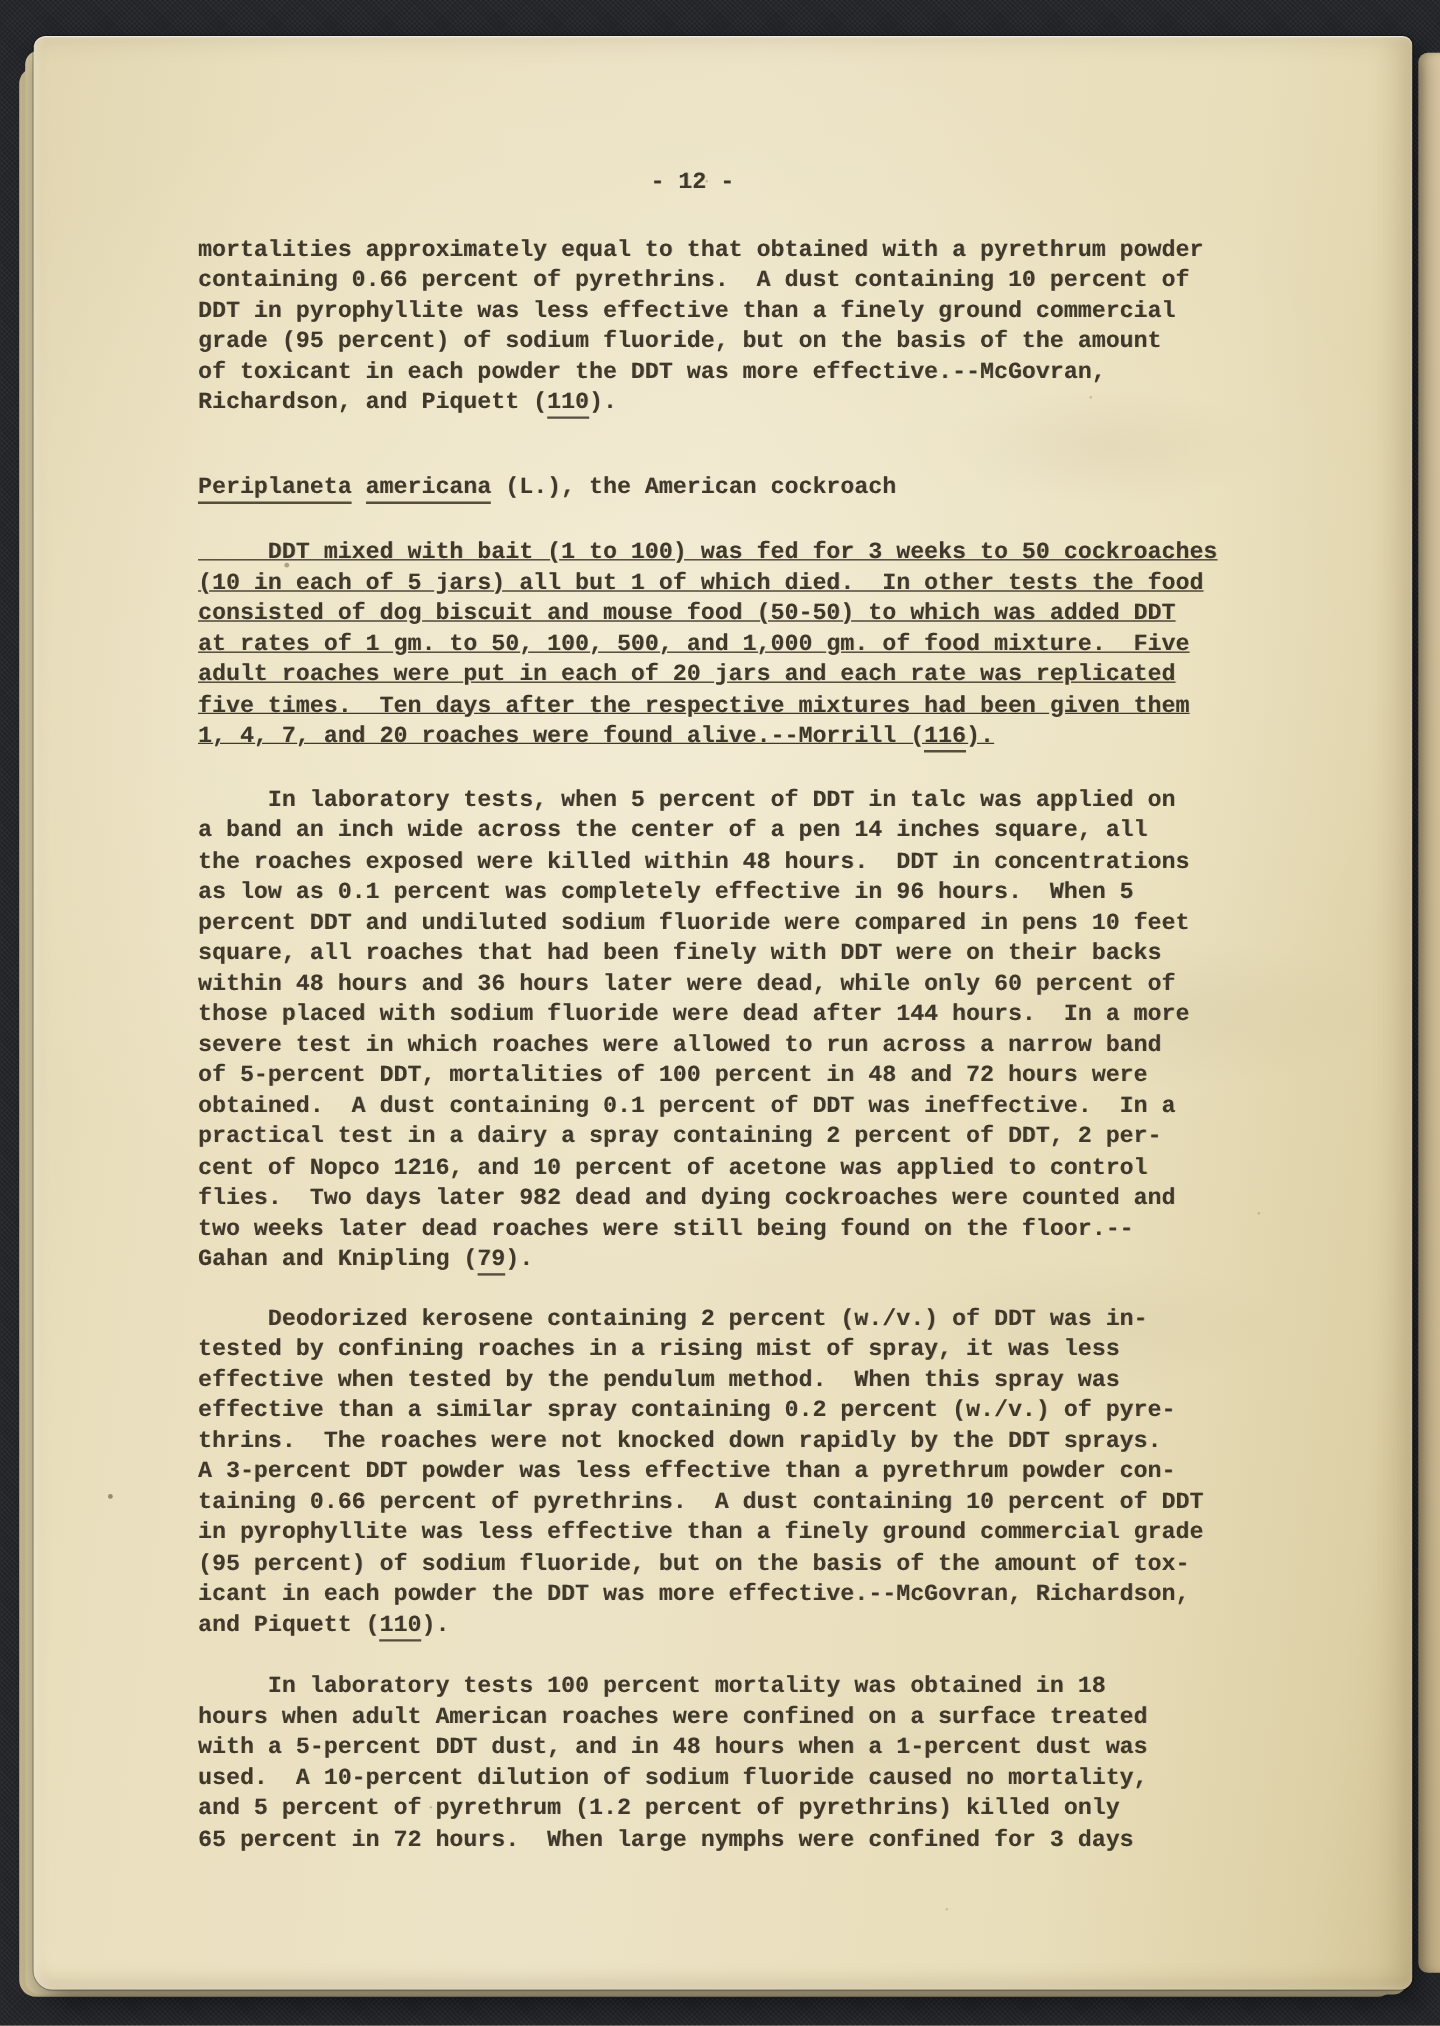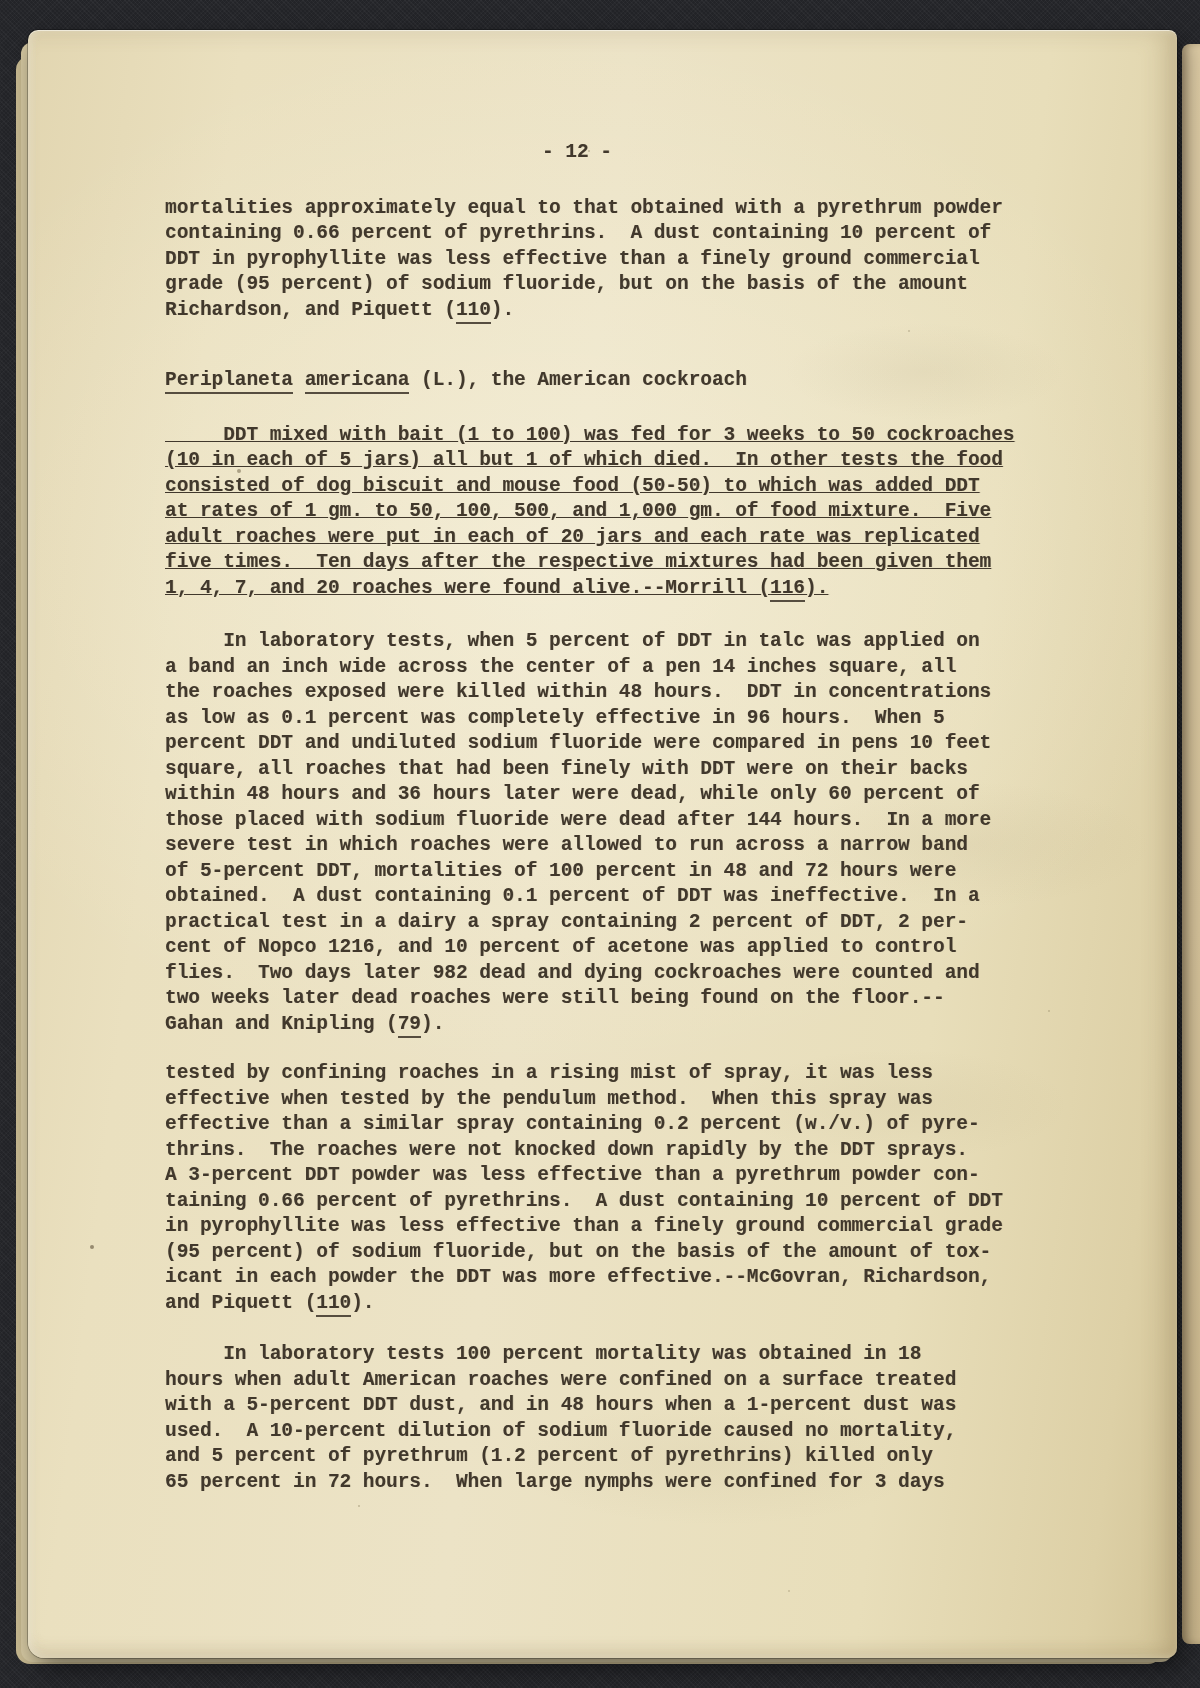--- a/index.html
+++ b/index.html
@@ -134,20 +134,21 @@
 <div class="page-sheet" data-name="page-sheet">
   <div class="paper-specks" data-name="paper-specks"></div>
   <div class="text-content" data-name="text-content">
     <div class="page-number" data-name="page-number">- 12 -</div>
 
   <div class="block paragraph" data-name="paragraph-1">
         <div class="line" data-name="line"><span>mortalities approximately equal to that obtained with a pyrethrum powder</span></div>
         <div class="line" data-name="line"><span>containing 0.66 percent of pyrethrins.  A dust containing 10 percent of</span></div>
         <div class="line" data-name="line"><span>DDT in pyrophyllite was less effective than a finely ground commercial</span></div>
         <div class="line" data-name="line"><span>grade (95 percent) of sodium fluoride, but on the basis of the amount</span></div>
+        <div class="line" data-name="line"><span>of toxicant in each powder the DDT was more effective.--McGovran,</span></div>
         <div class="line" data-name="line"><span>Richardson, and Piquett (</span><span class="u">110</span><span>).</span></div>
       </div>
       <div class="block heading" data-name="species-heading">
         <div class="line" data-name="line"><span class="u">Periplaneta</span><span> </span><span class="u">americana</span><span> (L.), the American cockroach</span></div>
       </div>
       <div class="block paragraph" data-name="paragraph-2">
         <div class="line" data-name="line"><span>     DDT mixed with bait (1 to 100) was fed for 3 weeks to 50 cockroaches</span></div>
         <div class="line" data-name="line"><span>(10 in each of 5 jars) all but 1 of which died.  In other tests the food</span></div>
         <div class="line" data-name="line"><span>consisted of dog biscuit and mouse food (50-50) to which was added DDT</span></div>
         <div class="line" data-name="line"><span>at rates of 1 gm. to 50, 100, 500, and 1,000 gm. of food mixture.  Five</span></div>
@@ -167,20 +168,21 @@
         <div class="line" data-name="line"><span>severe test in which roaches were allowed to run across a narrow band</span></div>
         <div class="line" data-name="line"><span>of 5-percent DDT, mortalities of 100 percent in 48 and 72 hours were</span></div>
         <div class="line" data-name="line"><span>obtained.  A dust containing 0.1 percent of DDT was ineffective.  In a</span></div>
         <div class="line" data-name="line"><span>practical test in a dairy a spray containing 2 percent of DDT, 2 per-</span></div>
         <div class="line" data-name="line"><span>cent of Nopco 1216, and 10 percent of acetone was applied to control</span></div>
         <div class="line" data-name="line"><span>flies.  Two days later 982 dead and dying cockroaches were counted and</span></div>
         <div class="line" data-name="line"><span>two weeks later dead roaches were still being found on the floor.--</span></div>
         <div class="line" data-name="line"><span>Gahan and Knipling (</span><span class="u">79</span><span>).</span></div>
       </div>
       <div class="block paragraph" data-name="paragraph-4">
+        <div class="line" data-name="line"><span>     Deodorized kerosene containing 2 percent (w./v.) of DDT was in-</span></div>
         <div class="line" data-name="line"><span>tested by confining roaches in a rising mist of spray, it was less</span></div>
         <div class="line" data-name="line"><span>effective when tested by the pendulum method.  When this spray was</span></div>
         <div class="line" data-name="line"><span>effective than a similar spray containing 0.2 percent (w./v.) of pyre-</span></div>
         <div class="line" data-name="line"><span>thrins.  The roaches were not knocked down rapidly by the DDT sprays.</span></div>
         <div class="line" data-name="line"><span>A 3-percent DDT powder was less effective than a pyrethrum powder con-</span></div>
         <div class="line" data-name="line"><span>taining 0.66 percent of pyrethrins.  A dust containing 10 percent of DDT</span></div>
         <div class="line" data-name="line"><span>in pyrophyllite was less effective than a finely ground commercial grade</span></div>
         <div class="line" data-name="line"><span>(95 percent) of sodium fluoride, but on the basis of the amount of tox-</span></div>
         <div class="line" data-name="line"><span>icant in each powder the DDT was more effective.--McGovran, Richardson,</span></div>
         <div class="line" data-name="line"><span>and Piquett (</span><span class="u">110</span><span>).</span></div>

